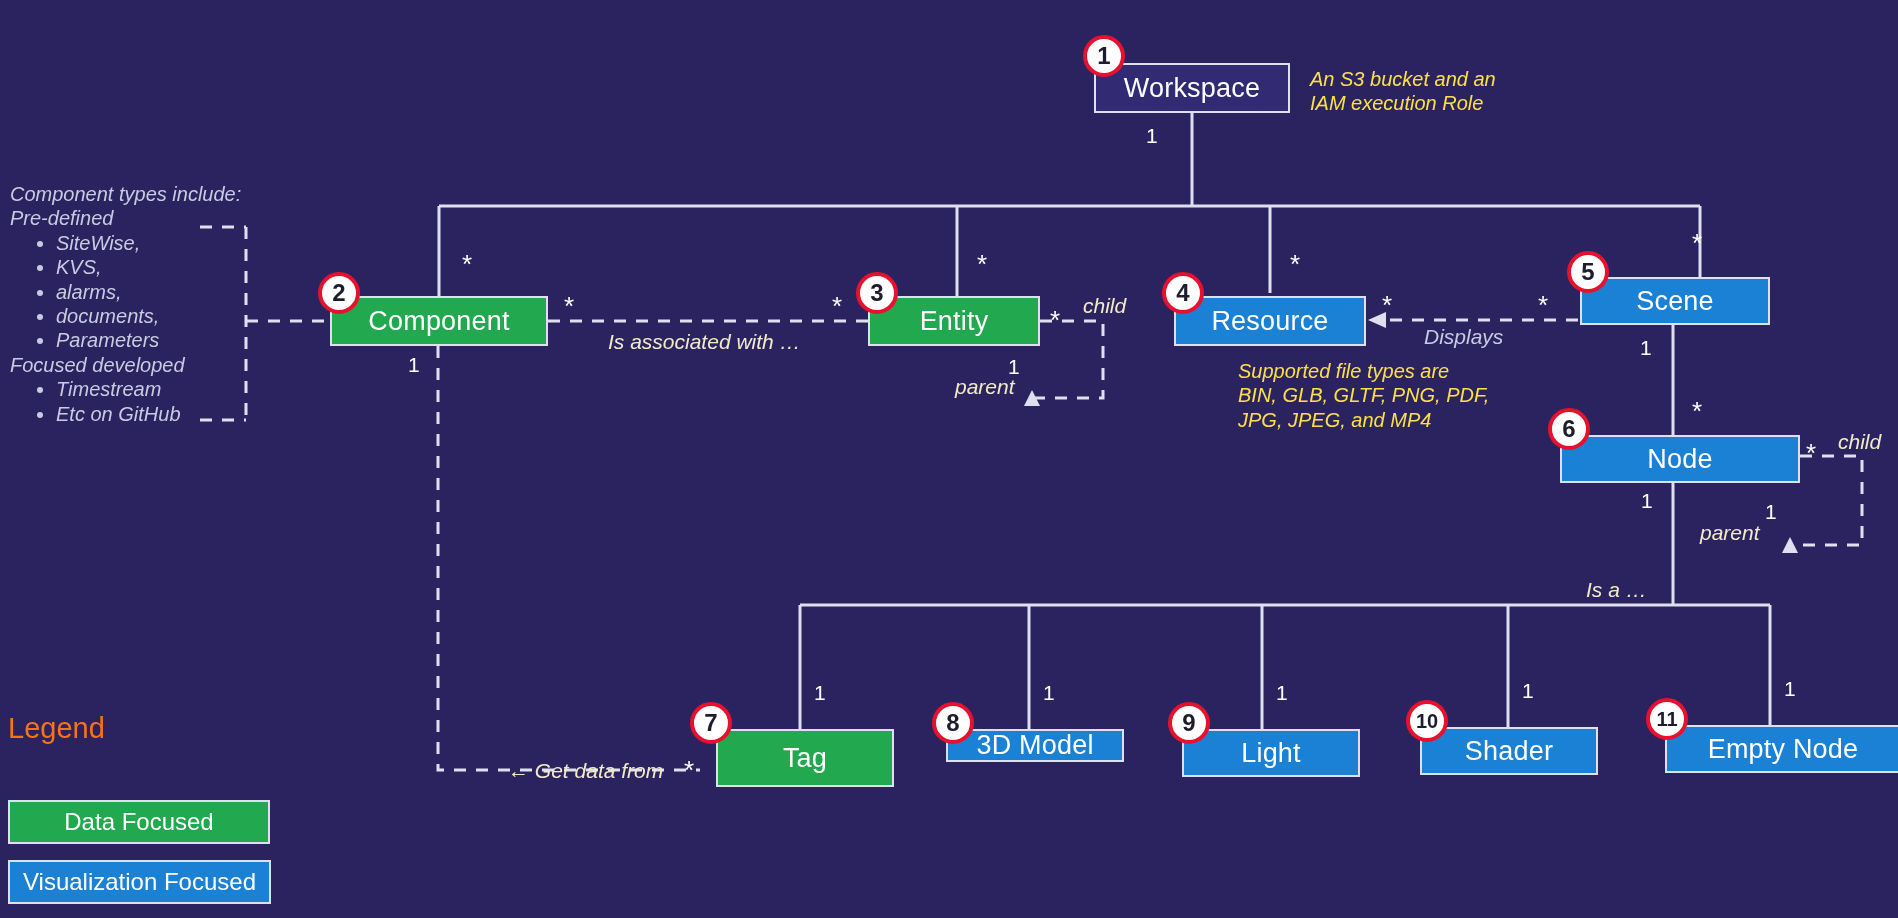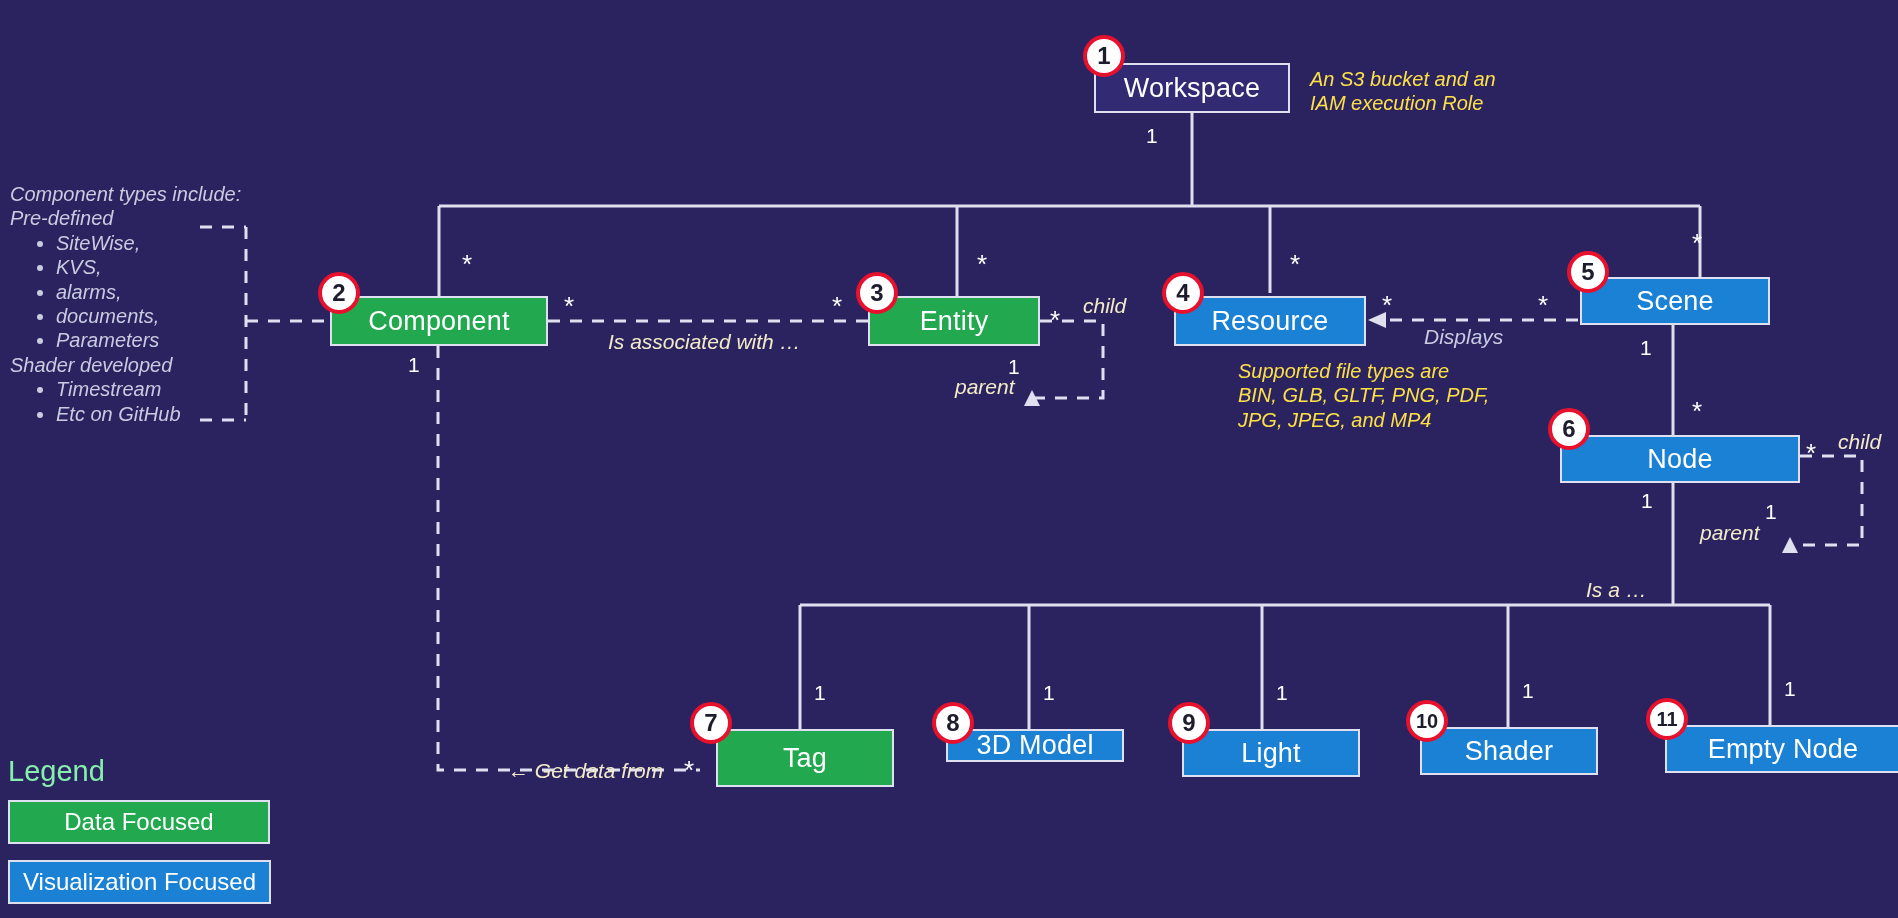--- a/index.html
+++ b/index.html
@@ -79,22 +79,22 @@
     color:#c9cbe0;
     font-style:italic;
     font-size:20px;
     line-height:1.22;
     z-index:5;
   }
   .typelist ul{margin:0;padding-left:46px;list-style:disc;}
   .typelist li{margin:0;}
 
   .legend-title{
-    position:absolute;left:8px;top:755px;
-    color:#86efac;font-size:29px;z-index:6;
+    position:absolute;left:8px;top:712px;
+    color:#f97316;font-size:29px;z-index:6;
   }
   .legend-item{
     position:absolute;left:8px;
     box-sizing:border-box;
     border:2px solid #dfe0ef;
     color:#fff;font-size:24px;
     display:flex;align-items:center;justify-content:center;
     z-index:6;
   }
 </style>
@@ -243,21 +243,21 @@
   <div class="typelist">
     <div>Component types include:</div>
     <div>Pre-defined</div>
     <ul>
       <li>SiteWise,</li>
       <li>KVS,</li>
       <li>alarms,</li>
       <li>documents,</li>
       <li>Parameters</li>
     </ul>
-    <div>Shader developed</div>
+    <div>Focused developed</div>
     <ul>
       <li>Timestream</li>
       <li>Etc on GitHub</li>
     </ul>
   </div>
 
   <div class="rel" style="left:608px;top:330px;">Is associated with …</div>
   <div class="rel" style="left:1083px;top:294px;">child</div>
   <div class="rel" style="left:955px;top:375px;">parent</div>
   <div class="rel gray" style="left:1424px;top:325px;">Displays</div>

